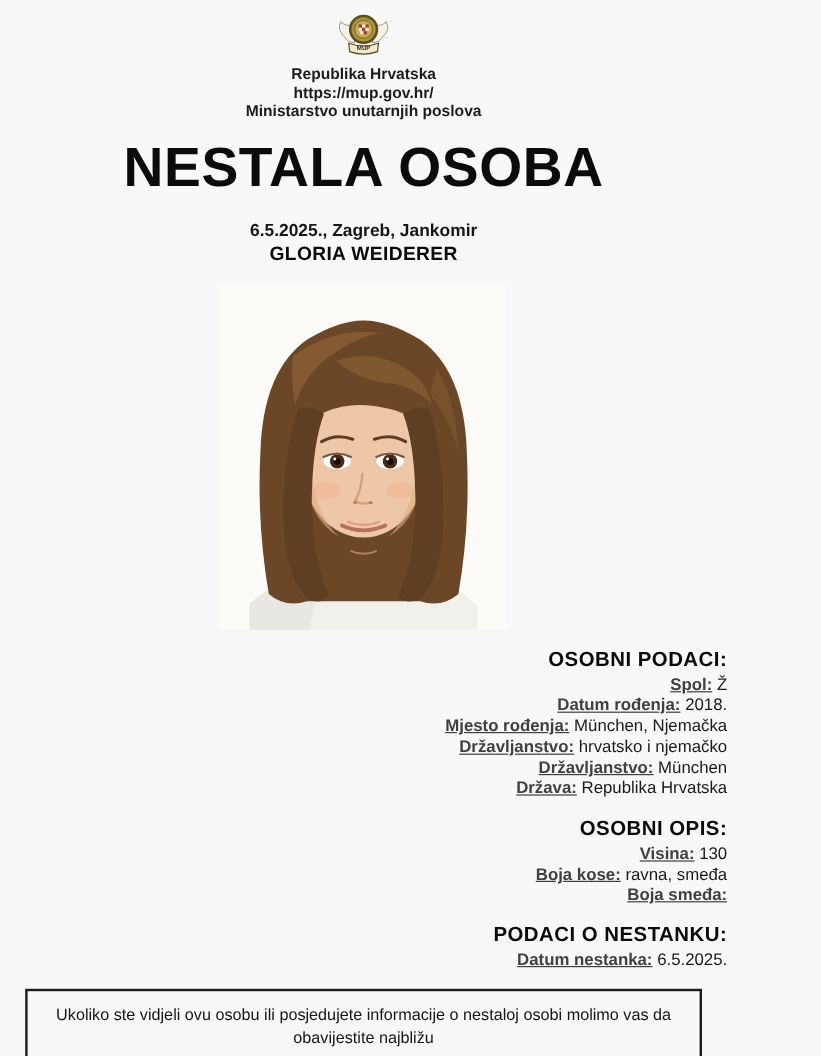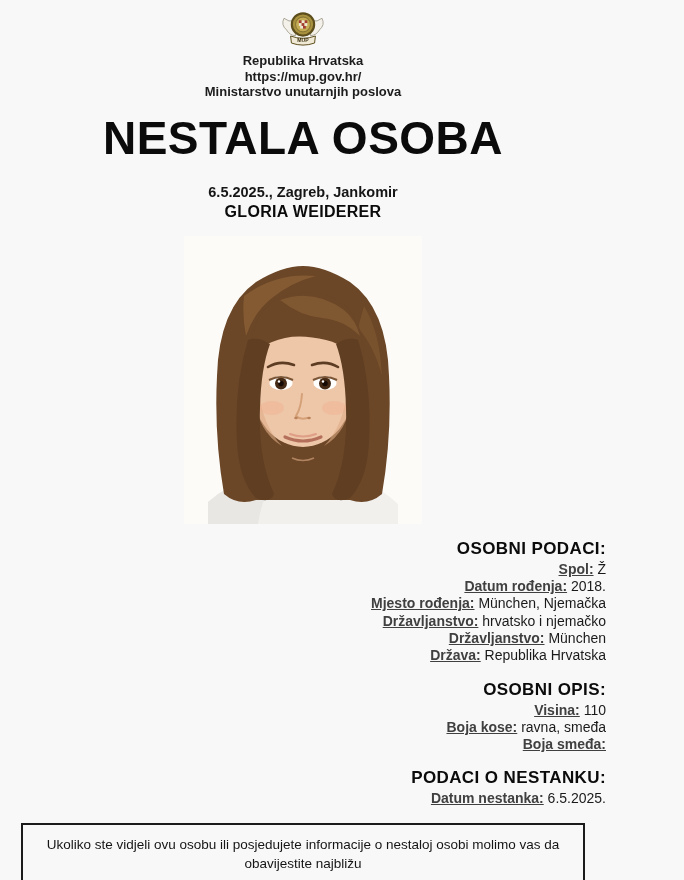--- a/index.html
+++ b/index.html
@@ -205,21 +205,21 @@
       <div class="field">
         <span class="label">Država:</span>
         <span class="value">Republika Hrvatska</span>
       </div>
     </div>
 
     <div class="section">
       <div class="section-heading">OSOBNI OPIS:</div>
       <div class="field">
         <span class="label">Visina:</span>
-        <span class="value">110</span>
+        <span class="value">130</span>
       </div>
       <div class="field">
         <span class="label">Boja kose:</span>
         <span class="value">ravna, smeđa</span>
       </div>
       <div class="field">
         <span class="label">Boja smeđa:</span>
         <span class="value"></span>
       </div>
     </div>

